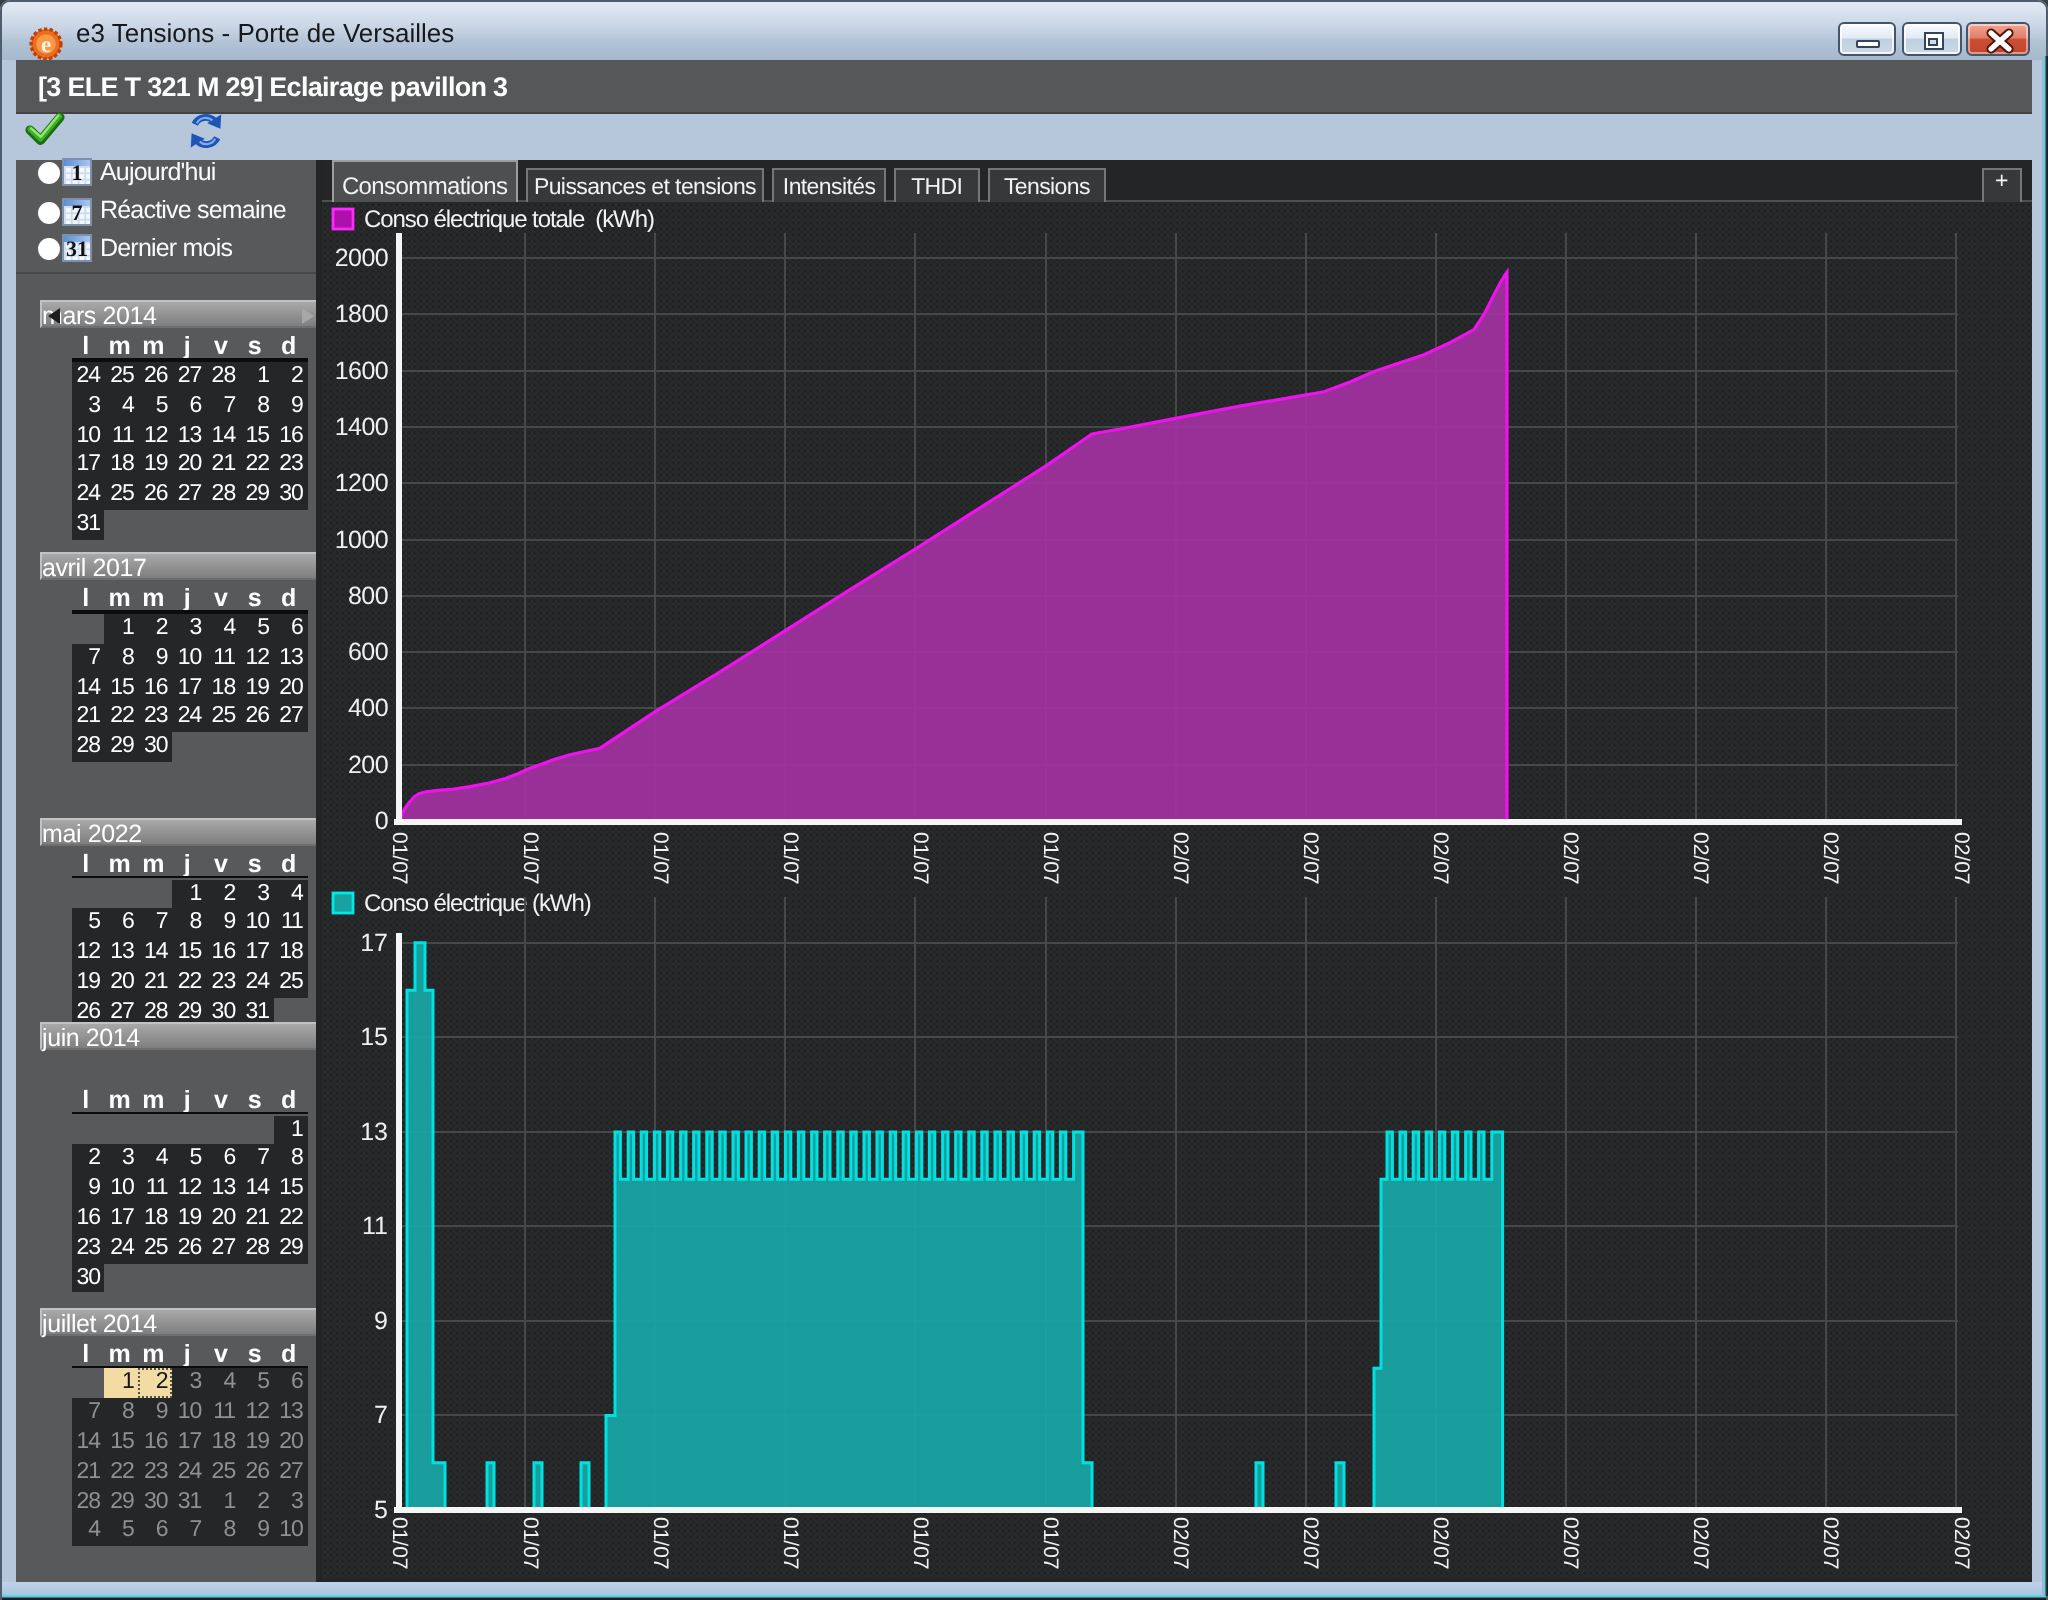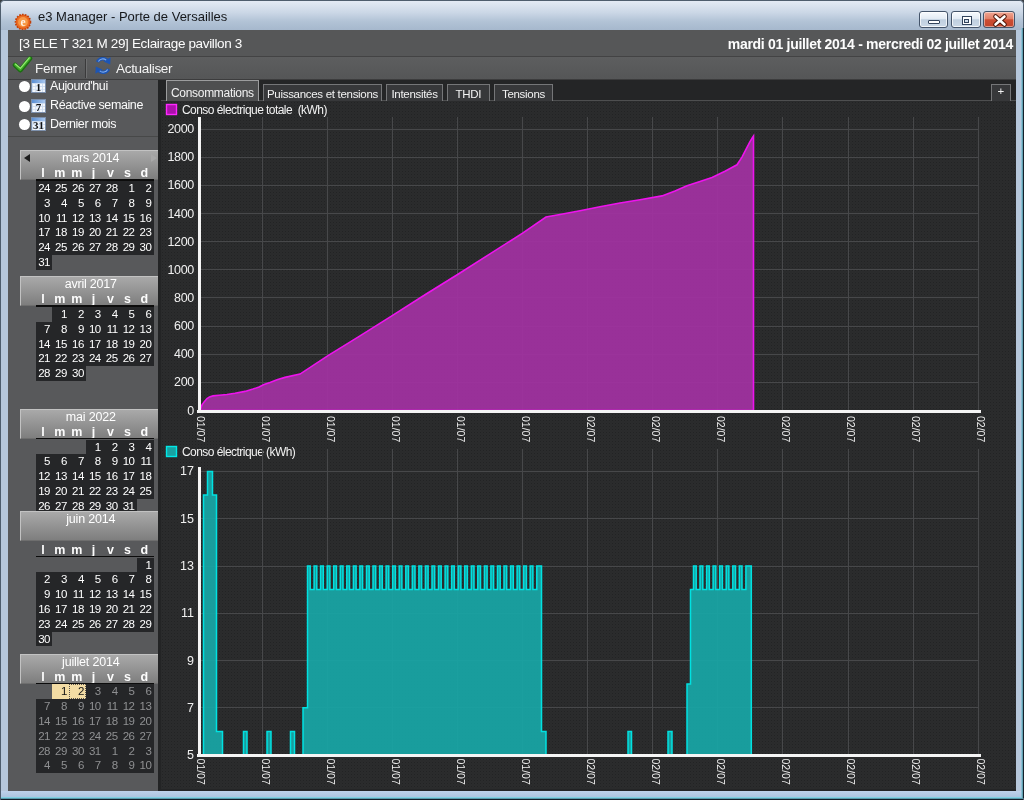--- a/index.html
+++ b/index.html
@@ -1,50 +1,50 @@
 <!DOCTYPE html>
 <html><head><meta charset="utf-8"><style>
 * { margin:0; padding:0; box-sizing:border-box; }
 body { width:1024px; height:800px; background:#3a3f44; font-family:"Liberation Sans",sans-serif; overflow:hidden; position:relative; }
 #win { position:absolute; inset:0; border-radius:5px 5px 0 0; background:#b6c7db; box-shadow:inset 0 0 0 1px #4e5d6d; overflow:hidden; }
 #titlebar { position:absolute; left:1px; top:1px; right:1px; height:29px; background:linear-gradient(#e3eaf4,#cbd7e6 40%,#b2c3d6 70%,#a6b8cd); border-radius:4px 4px 0 0; }
 #title { position:absolute; left:37px; top:7.5px; font-size:13px; color:#16181b; }
 .wbtn { position:absolute; top:10px; height:17px; border:1px solid #44546a; border-radius:3px; background:linear-gradient(#f8fbfe,#e3ebf4 45%,#bfcfdf 52%,#ccd9e7); box-shadow:inset 0 0 0 1px rgba(255,255,255,0.75); }
 .wbtn.close { background:linear-gradient(#f1a693,#e28068 45%,#cc4d33 52%,#c2452c); box-shadow:inset 0 0 0 1px rgba(255,255,255,0.45); }
 #hdr { position:absolute; left:8px; top:30px; width:1008px; height:27px; background:#565758; border-bottom:1px solid #434344; }
-#hdr .lt { position:absolute; left:11px; top:5.5px; font-weight:normal; font-size:13.5px; letter-spacing:-0.35px; color:#fdfdfd; }
+#hdr .lt { position:absolute; left:11px; top:5.5px; font-weight:bold; font-size:13.5px; letter-spacing:-0.35px; color:#fdfdfd; }
 #hdr .rt { position:absolute; right:3px; top:6px; font-weight:bold; font-size:14px; letter-spacing:-0.3px; color:#fdfdfd; }
 #tbar { position:absolute; left:8px; top:57px; width:1008px; height:23px; background:linear-gradient(#5d5e5f,#555657); border-bottom:1px solid #3c3c3d; }
 #tbar .txt { position:absolute; top:4px; font-size:13.5px; letter-spacing:-0.3px; color:#f4f4f4; }
 #side { position:absolute; left:8px; top:80px; width:150px; height:711px; background:#58595b; color:#fff; }
 #gap { position:absolute; left:158px; top:80px; width:3px; height:711px; background:#232425; }
 #panel { position:absolute; left:161px; top:80px; width:854.5px; height:711px; background:#242526; }
 #content { position:absolute; left:161px; top:100px; width:854.5px; height:689px; background:#2b2c2d; border-top:1px solid #4e4f50;
   background-image:radial-gradient(rgba(0,0,0,0.20) 0.8px, transparent 0.9px),radial-gradient(rgba(0,0,0,0.13) 0.8px, transparent 0.9px); background-size:3px 3px,3px 3px; background-position:0 0,1.5px 1.5px; }
 .tab { position:absolute; top:83.5px; height:17px; background:#37383a; border:1px solid #757678; border-bottom:none; color:#f2f2f2; font-size:11.5px; letter-spacing:-0.3px; text-align:center; padding-top:3px; white-space:nowrap; }
 .tab.on { top:79.5px; height:21px; background:#4e4f50; border-color:#9c9d9e; padding-top:5.5px; font-size:12px; }
-.mhead { position:absolute; left:12px; width:141.5px; height:30px; background:linear-gradient(#a9a9a9,#7e7e7e); border:1px solid #c2c2c2; border-bottom-color:#6e6e6e; text-align:center; font-size:12.5px; letter-spacing:-0.2px; color:#fff; line-height:14px; }
+.mhead { position:absolute; left:12px; width:141.5px; height:14px; background:linear-gradient(#a9a9a9,#7e7e7e); border:1px solid #c2c2c2; border-bottom-color:#6e6e6e; font-size:12.5px; letter-spacing:-0.2px; color:#fff; line-height:14px; }
 .dl { position:absolute; width:16.9px; text-align:center; font-weight:bold; font-size:12.5px; letter-spacing:-0.3px; color:#fdfdfd; }
 .dt { position:absolute; width:14.5px; height:14.8px; text-align:right; font-size:11.5px; letter-spacing:-0.5px; color:#fff; line-height:14.8px; }
 .dt.dim { color:#8f9092; }
 .dt.sel, .dt.sel2 { background:#f3dca4; color:#141414; width:16.9px; padding-right:2.4px; }
 .dt.sel2 { outline:1px dotted #55504a; outline-offset:-1px; }
 #frame-b { position:absolute; left:1px; right:1px; bottom:0; height:9px; background:linear-gradient(#bed2ea,#aec6e0 62%,#84d2e2 70%,#73c8dc 80%,#16202c 92%,#101820); }
 #frame-r { position:absolute; right:0; top:28px; bottom:2px; width:3px; background:linear-gradient(90deg,#9fb6cf,#79ccde 40%,#15202b 80%); }
 </style></head>
 <body>
 <div id="win">
   <div id="titlebar">
       <svg style="position:absolute;left:13px;top:12px" width="18" height="18" viewBox="0 0 18 18">
 <circle cx="9" cy="9" r="7.4" fill="#e85c16" stroke="#c04008" stroke-width="1.8" stroke-dasharray="1.7,1.1"></circle>
 <circle cx="9" cy="9" r="6.6" fill="#ec6c22"></circle>
 <circle cx="9" cy="9" r="4.9" fill="#f79a48"></circle>
 <text x="9" y="13" text-anchor="middle" font-family="Liberation Serif,serif" font-weight="bold" font-size="11.5" fill="#fff3e8">e</text>
 </svg>
-      <span id="title">e3 Manager - Porte de Versailles</span>
+      <span id="title">e3 Tensions - Porte de Versailles</span>
 <div class="wbtn" style="left:918px;width:29px">
   <div style="position:absolute;left:8px;bottom:3.5px;width:12px;height:4px;background:#fff;border:1px solid #33445c;border-radius:1px"></div>
 </div>
 <div class="wbtn" style="left:950px;width:30px">
   <div style="position:absolute;left:9.5px;top:4px;width:10px;height:8.5px;border:1.6px solid #33445c;background:#fff"></div>
   <div style="position:absolute;left:11.8px;top:7.2px;width:5.4px;height:3.6px;background:#cfdce9;border:1px solid #33445c"></div>
 </div>
 <div class="wbtn close" style="left:982px;width:32px">
   <svg width="32" height="17" viewBox="0 0 32 17">
           <g stroke="#4e1608" stroke-width="4.6" stroke-linecap="round">
@@ -53,26 +53,20 @@
           </g>
           <g stroke="#fff" stroke-width="2.6" stroke-linecap="round">
             <line x1="11.5" y1="4.5" x2="20.5" y2="12.5"></line>
             <line x1="20.5" y1="4.5" x2="11.5" y2="12.5"></line>
           </g>
         </svg>
 </div>
     </div>
   <div id="hdr">
       <span class="lt">[3 ELE T 321 M 29] Eclairage pavillon 3</span>
-      <span class="rt">mardi 01 juillet 2014 - mercredi 02 juillet 2014</span>
-    </div>
-  <div id="tbar">
-      <span class="txt" style="left:27px">Fermer</span>
-    <div style="position:absolute;left:76.5px;top:2px;width:1px;height:19px;background:#3a3a3b;box-shadow:1px 0 0 #6e6f70"></div>
-    <span class="txt" style="left:108px">Actualiser</span>
     </div>
   <svg style="position:absolute;left:12px;top:55px" width="21" height="19" viewBox="0 0 21 19">
 <path d="M3,10 L8.3,15.2 L18,3.6" fill="none" stroke="#1c6e12" stroke-width="4.6" stroke-linecap="round" stroke-linejoin="round"></path>
 <path d="M3.2,9.6 L8.3,14.4 L17.6,3.2" fill="none" stroke="#3fae28" stroke-width="2.8" stroke-linecap="round" stroke-linejoin="round"></path>
 <path d="M3.6,9.2 L8.4,13.4 L17.2,2.8" fill="none" stroke="#95e673" stroke-width="1.2" stroke-linecap="round" stroke-linejoin="round"></path>
 </svg>
     <svg style="position:absolute;left:94px;top:56px" width="18" height="19" viewBox="0 0 18 19">
 <g fill="none" stroke="#1d55b4" stroke-width="3.4">
 <path d="M3.4,6.1 A6.1,6.1 0 0 1 13.2,4.5"></path>
 <path d="M14.6,12.9 A6.1,6.1 0 0 1 4.8,14.5"></path>

